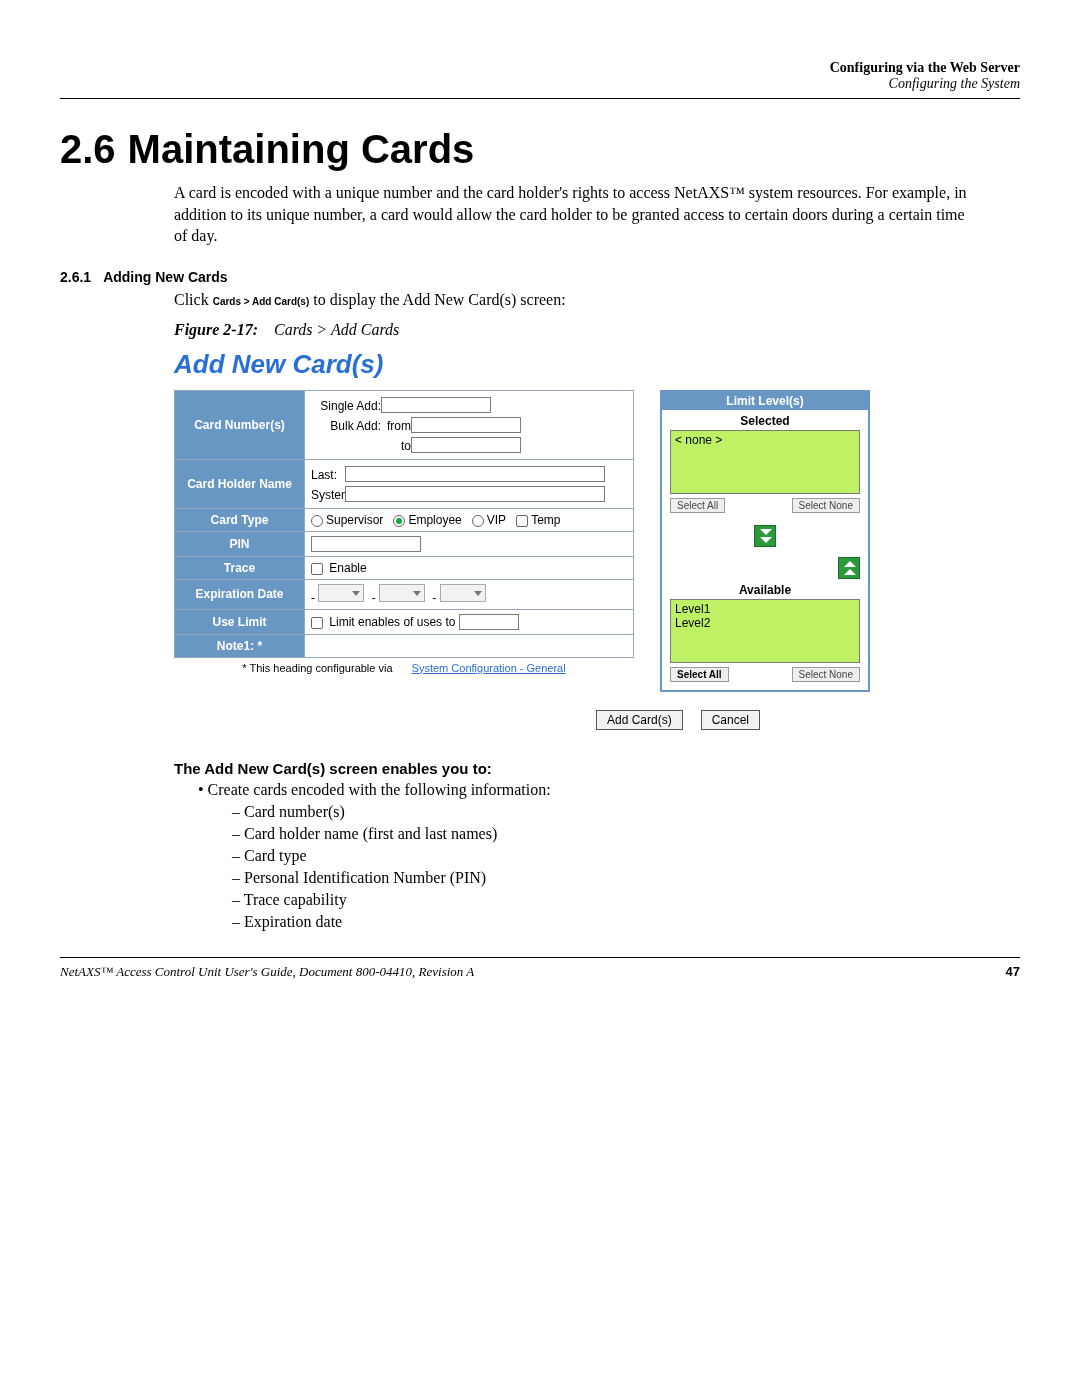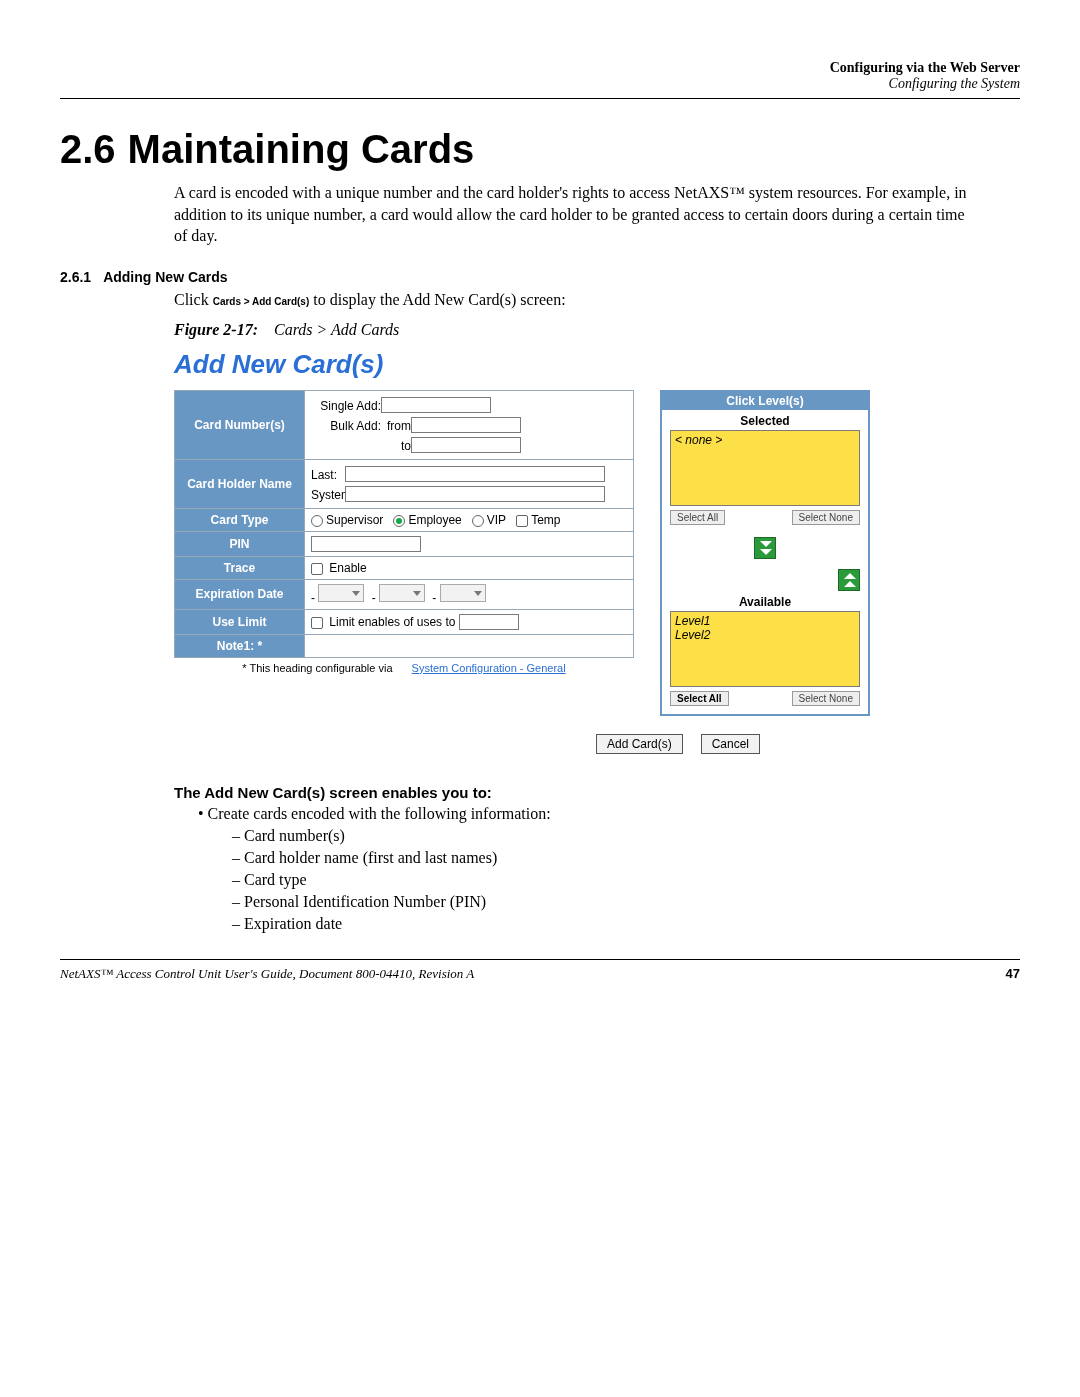--- a/index.html
+++ b/index.html
@@ -113,23 +113,22 @@
   }
   .access-title {
     background: #6997c3; color: #fff; font-weight: bold;
     text-align: center; padding: 2px 0;
   }
   .access-sub {
     font-weight: bold; text-align: center; padding: 4px 0 2px 0;
   }
   .listbox {
     border: 1px solid #7a7a7a; margin: 0 8px 4px 8px;
-    height: 76px; background: #fde047; font-size: 12px; padding: 2px 4px;
+    height: 64px; background: #bef264; font-size: 12px; padding: 2px 4px;
     overflow: hidden;
-    font-style: italic;
   }
   .btnrow { display: flex; justify-content: space-between; padding: 0 8px 8px 8px; }
   .minibtn {
     border: 1px solid #999; background: #eee; font-size: 10px;
     padding: 1px 6px; color: #444;
   }
   .minibtn.strong { font-weight: bold; color: #000; }
   .arrowbtn {
     display: inline-block; width: 22px; height: 22px;
     background: #2a9a3a; border: 1px solid #196b25;
@@ -267,21 +266,21 @@
           <td>&nbsp;</td>
         </tr>
       </tbody>
         </table>
       <div class="footnote">
         <span>* This heading configurable via </span><a>System Configuration - General</a>
       </div>
     </div>
 
     <div class="access-box">
-      <div class="access-title">Click Level(s)</div>
+      <div class="access-title">Limit Level(s)</div>
       <div class="access-sub">Selected</div>
       <div class="listbox">
         <div>&lt; none &gt;</div>
       </div>
       <div class="btnrow">
         <span class="minibtn">Select All</span>
         <span class="minibtn">Select None</span>
       </div>
       <span class="arrowbtn down"></span>
       <span class="arrowbtn up"></span>
@@ -305,20 +304,21 @@
 </div>
 
 <div class="enables">The Add New Card(s) screen enables you to:</div>
 <ul class="outer">
   <li><span>Create cards encoded with the following information:</span>
     <ul class="inner">
       <li>Card number(s)</li>
       <li>Card holder name (first and last names)</li>
       <li>Card type</li>
       <li>Personal Identification Number (PIN)</li>
+      <li>Trace capability</li>
       <li>Expiration date</li>
     </ul>
   </li>
 </ul>
 
 <hr class="rule-bottom">
 <div class="footer">
   <span>NetAXS™ Access Control Unit User's Guide, Document 800-04410, Revision A</span>
   <span class="pagenum">47</span>
 </div>

